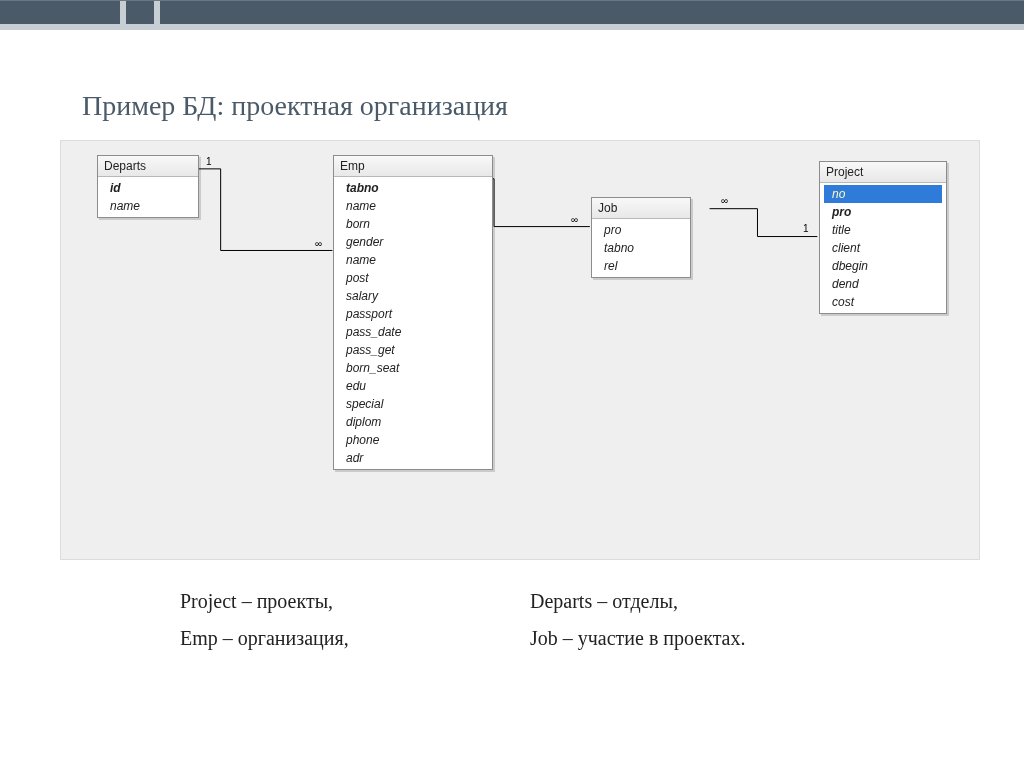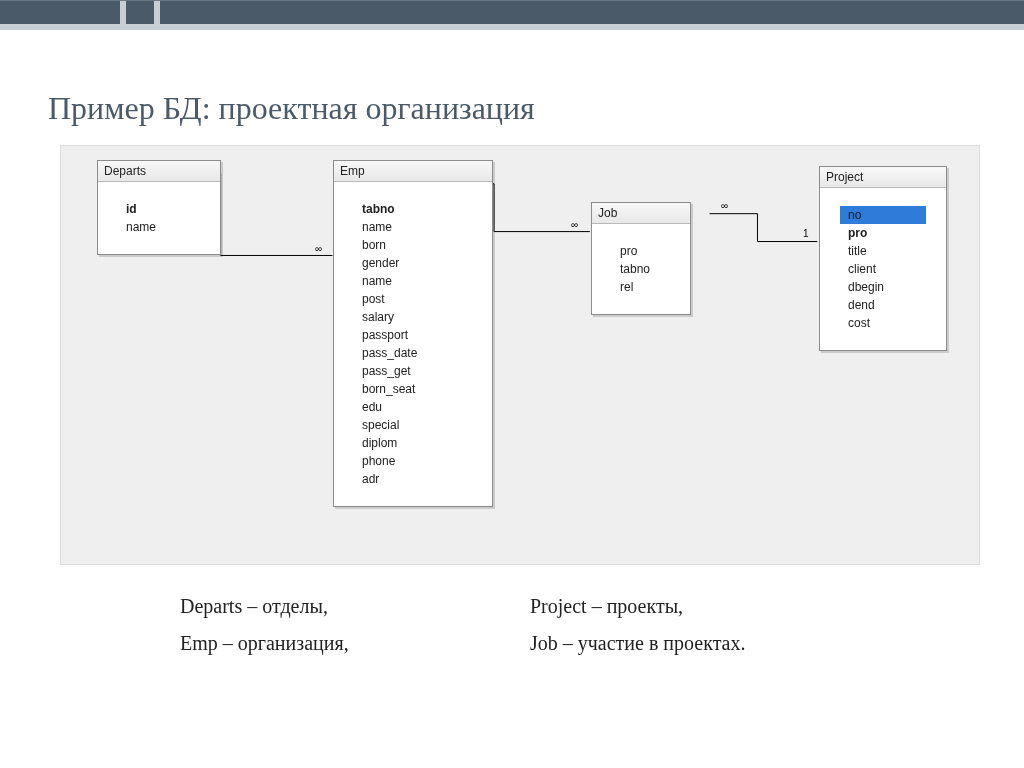--- a/index.html
+++ b/index.html
@@ -2,21 +2,21 @@
 <html><head>
 <meta charset="utf-8">
 <style>
   * { box-sizing: border-box; }
   html, body { margin: 0; padding: 0; width: 1024px; height: 768px; font-family: "Segoe UI", Tahoma, sans-serif; background: #fff; }
   .topbar { width: 1024px; height: 30px; background: #4a5a68; border-top: 1px solid #6a7884; border-bottom: 6px solid #c7cfd4; }
   .topbar-inner { height: 100%; display: flex; }
   .topbar-seg { width: 6px; height: 100%; background: #c7cfd4; margin-left: 120px; }
   .topbar-seg.two { margin-left: 28px; }
 
-  .title { margin: 60px 0 18px 48px; font-size: 32px; font-weight: 300; color: #4a5a68; font-family: Georgia, serif; }
+  .title { margin: 60px 0 18px 82px; font-size: 28px; font-weight: 300; color: #4a5a68; font-family: Georgia, serif; }
 
   .canvas {
     position: relative;
     margin: 0 40px 0 60px;
     width: 920px;
     height: 420px;
     background: #efefef;
     border: 1px solid #dcdcdc;
   }
 
@@ -27,24 +27,24 @@
     box-shadow: 2px 2px 0 rgba(0,0,0,.15);
     font-size: 12px;
     color: #222;
   }
   .tablebox .hdr {
     background: linear-gradient(#f8f8f8,#e8e8e8);
     border-bottom: 1px solid #b8b8b8;
     padding: 3px 6px;
     font-weight: 400;
   }
-  .tablebox ul { list-style: none; margin: 16px; padding: 2px 4px; }
+  .tablebox ul { list-style: none; margin: 0; padding: 2px 4px; font-style: italic; }
   .tablebox li { padding: 1px 8px; line-height: 16px; white-space: nowrap; }
   .tablebox li.bold { font-weight: 700; }
-  .tablebox li.selected { background: #2f7bd9; color: #0f172a; }
+  .tablebox li.selected { background: #2f7bd9; color: #fef9c3; }
 
   svg.relations { position: absolute; inset: 0; width: 100%; height: 100%; pointer-events: none; }
   .rel-label { position: absolute; font-size: 10px; font-family: Tahoma, sans-serif; color: #000; }
 
   .legend { margin: 30px 0 0 180px; font-family: Georgia, serif; font-size: 20px; color: #222; }
   .legend-row { display: flex; gap: 90px; margin-bottom: 14px; }
   .legend-cell { min-width: 260px; white-space: nowrap; }
 
 </style>
 </head>
@@ -69,21 +69,21 @@
     </g>
   </svg>
 
   <span class="rel-label" style="left: 145px; top: 15px;">1</span>
   <span class="rel-label" style="left: 254px; top: 97px;">∞</span>
   <span class="rel-label" style="left: 418px; top: 24px;">1</span>
   <span class="rel-label" style="left: 510px; top: 73px;">∞</span>
   <span class="rel-label" style="left: 660px; top: 54px;">∞</span>
   <span class="rel-label" style="left: 742px; top: 82px;">1</span>
 
-  <div class="tablebox" style="left: 36px; top: 14px; width: 124px;">
+  <div class="tablebox" style="left: 36px; top: 14px; width: 102px;">
     <div class="hdr">Departs</div>
     <ul>
         <li class="bold">id</li>
         <li>name</li>
       </ul>
   </div>
 
   <div class="tablebox" style="left: 272px; top: 14px; width: 160px;">
     <div class="hdr">Emp</div>
     <ul>
@@ -125,20 +125,20 @@
         <li>dbegin</li>
         <li>dend</li>
         <li>cost</li>
       </ul>
   </div>
 
 </div>
 
 <div class="legend">
   <div class="legend-row">
+    <div class="legend-cell">Project – проекты,</div>
     <div class="legend-cell">Departs – отделы,</div>
-    <div class="legend-cell">Project – проекты,</div>
   </div>
   <div class="legend-row">
     <div class="legend-cell">Emp – организация,</div>
     <div class="legend-cell">Job – участие в проектах.</div>
   </div>
 </div>
 
 </body></html>

